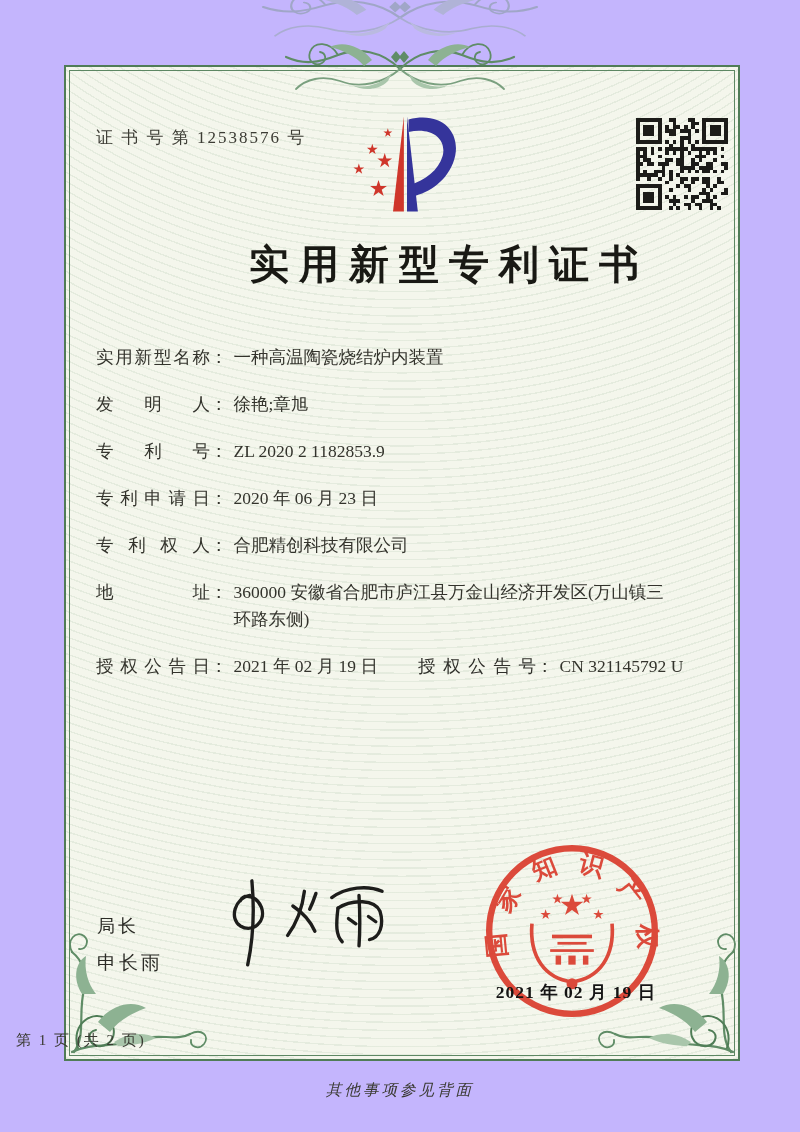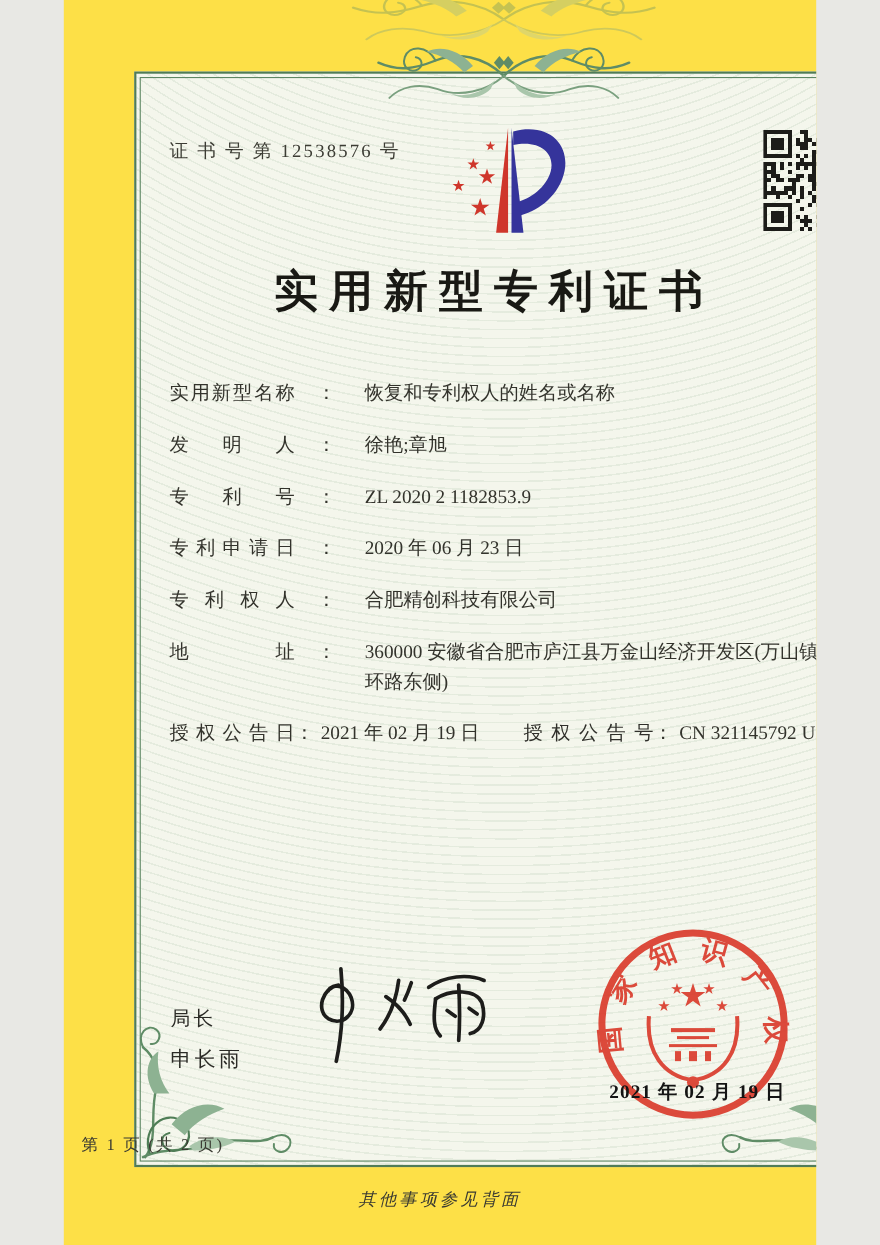--- a/index.html
+++ b/index.html
@@ -1,18 +1,18 @@
 <!DOCTYPE html>
 <html><head>
 <meta charset="utf-8">
 <style>
   html,body{margin:0;padding:0;background:#e8e8e4;}
   .page{
-    position:relative;width:684px;height:1132px;margin:0 auto;
-    background:#fde047;overflow:hidden;
+    position:relative;width:800px;height:1132px;margin:0 auto;
+    background:#c4b5fd;overflow:hidden;
     font-family:"Liberation Serif","DejaVu Serif",serif;
     color:#2f2f2a;
   }
   
   .frame{
     position:absolute;left:64px;top:65px;width:676px;height:996px;
     border:2px solid #507c57;box-sizing:border-box;
     background:
       repeating-radial-gradient(140% 110% at 50% -65%,
         rgba(124,162,126,.13) 0px, rgba(124,162,126,.13) 1.2px,
@@ -31,21 +31,21 @@
   }
   .logo{position:absolute;left:345px;top:106px;}
   .qr{position:absolute;left:636px;top:118px;}
 
   .title{
     position:absolute;left:0;top:237px;width:100%;margin:0;text-align:center;
     font-size:40px;font-weight:700;letter-spacing:10px;color:#191914;text-indent:10px;padding-left:44px;
   }
 
   .fields{position:absolute;left:96px;top:344px;width:620px;font-size:17.5px;}
-  .row{display:flex;align-items:flex-start;line-height:27px;margin-bottom:20px;gap:20px;}
+  .row{display:flex;align-items:flex-start;line-height:27px;margin-bottom:20px;}
   .flabel{
     display:inline-block;width:114px;flex:0 0 114px;
     text-align:justify;text-align-last:justify;text-justify:inter-character;
     color:#33332c;
   }
   .colon{flex:0 0 auto;margin-right:6px;color:#33332c;}
   .fvalue{display:inline-block;max-width:448px;color:#33332c;}
   .grant-row{display:flex;line-height:27px;}
   .grant-left{display:flex;width:322px;flex:0 0 322px;}
   .grant-right{display:flex;}
@@ -347,21 +347,21 @@
         <rect x="20" y="24" width="1" height="1" fill="#1c1c19"></rect>
         <rect x="22" y="24" width="1" height="1" fill="#1c1c19"></rect>
       </svg>
 
     <h1 class="title">实用新型专利证书</h1>
 
     <div class="fields">
       <div class="row">
         <span class="flabel">实用新型名称</span>
           <span class="colon">：</span>
-        <span class="fvalue">恢复和专利权人的姓名或名称</span>
+        <span class="fvalue">一种高温陶瓷烧结炉内装置</span>
       </div>
       <div class="row">
         <span class="flabel">发明人</span>
           <span class="colon">：</span>
         <span class="fvalue">徐艳;章旭</span>
       </div>
       <div class="row">
         <span class="flabel">专利号</span>
           <span class="colon">：</span>
         <span class="fvalue">ZL 2020 2 1182853.9</span>

